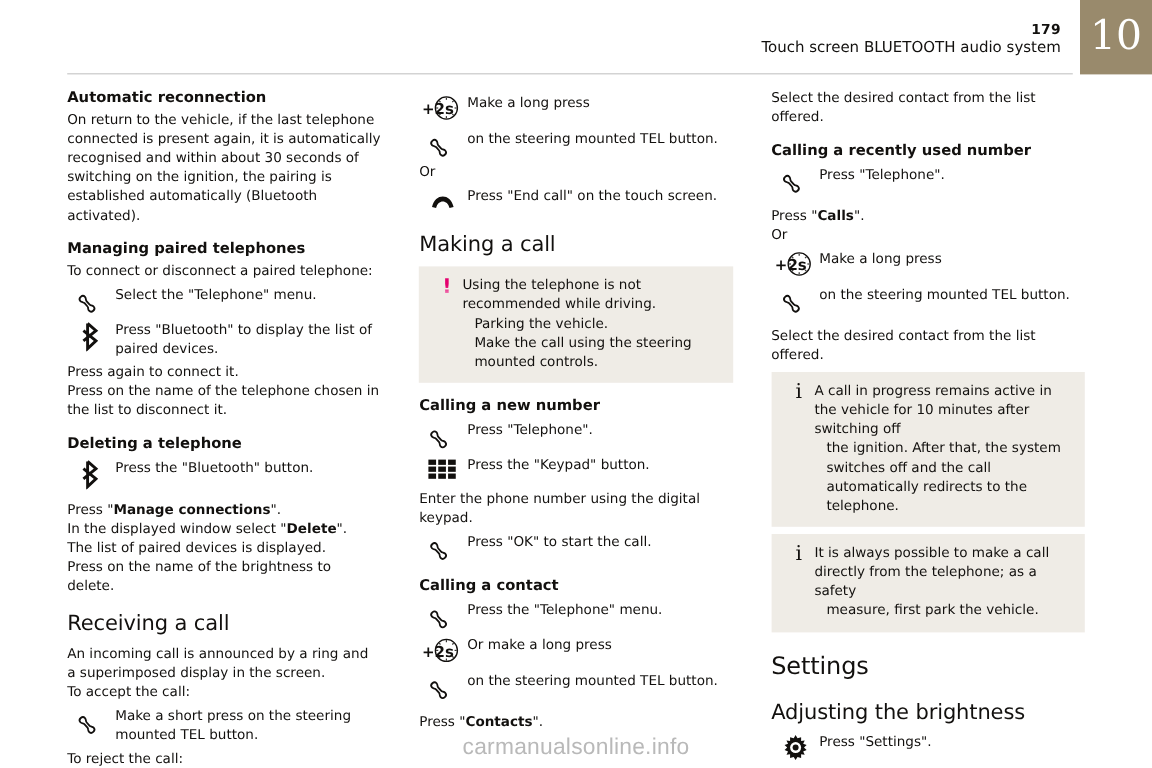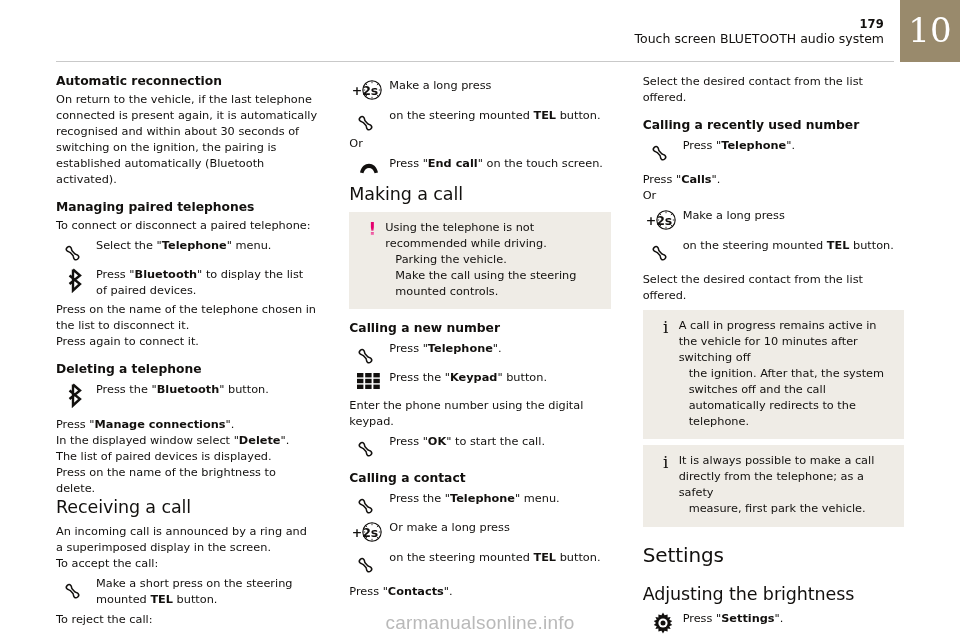--- a/index.html
+++ b/index.html
@@ -85,20 +85,21 @@
     width: 269px;
     position: relative;
   }
 
   
   .h1 {
     font-size: 17.5px;
     font-weight: 400;
     color: #12100e;
     line-height: 1.25;
+    margin-top: 13px;
     margin-bottom: 5px;
     letter-spacing: -.1px;
   }
   .h2 {
     font-size: 12.3px;
     font-weight: bold;
     color: #12100e;
     line-height: 1.3;
     margin-top: 12px;
     margin-bottom: 2px;
@@ -127,21 +128,21 @@
     align-items: flex-start;
     justify-content: center;
     padding-top: 1px;
   }
   .irow .txt {
     font-size: 11.3px;
     color: #12100e;
     line-height: 1.42;
     padding-top: 1px;
   }
-  .irow .txt b { font-weight: bold; }
+  .irow .txt b { font-weight: normal; }
 
   
   .box {
     background: #efece6;
     padding: 8px 10px 9px 10px;
     margin: 6px 0 6px 0;
   }
   .box-row {
     display: flex;
     align-items: flex-start;
@@ -237,22 +238,22 @@
 
       <div class="irow">
         <span class="ic">
           <svg class="glyph" width="22" height="26" viewBox="0 0 22 26">
             <path d="M8 2.5 L8 23.5 L15 17 L4.5 8.5 M4.5 17 L15 8.5 L8 2.5" fill="none" stroke="#12100e" stroke-width="2.4" stroke-linejoin="miter" stroke-linecap="butt"></path>
           </svg>
         </span>
         <span class="txt"><span>Press "</span><b>Bluetooth</b><span>" to display the list of paired devices.</span></span>
       </div>
 
+      <div class="p">Press again to connect it.</div>
       <div class="p">Press on the name of the telephone chosen in the list to disconnect it.</div>
-      <div class="p">Press again to connect it.</div>
 
       <div class="h2">Deleting a telephone</div>
 
       <div class="irow">
         <span class="ic">
           <svg class="glyph" width="22" height="26" viewBox="0 0 22 26">
             <path d="M8 2.5 L8 23.5 L15 17 L4.5 8.5 M4.5 17 L15 8.5 L8 2.5" fill="none" stroke="#12100e" stroke-width="2.4" stroke-linejoin="miter" stroke-linecap="butt"></path>
           </svg>
         </span>
         <span class="txt"><span>Press the "</span><b>Bluetooth</b><span>" button.</span></span>

